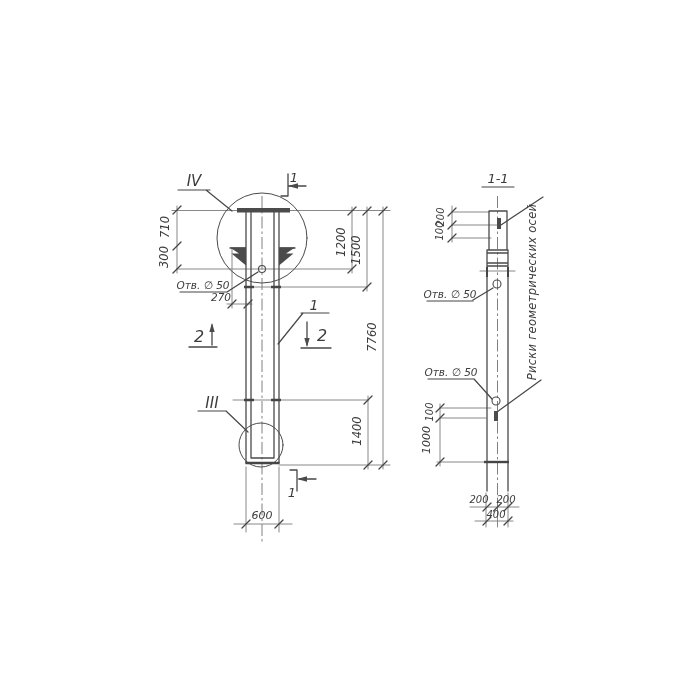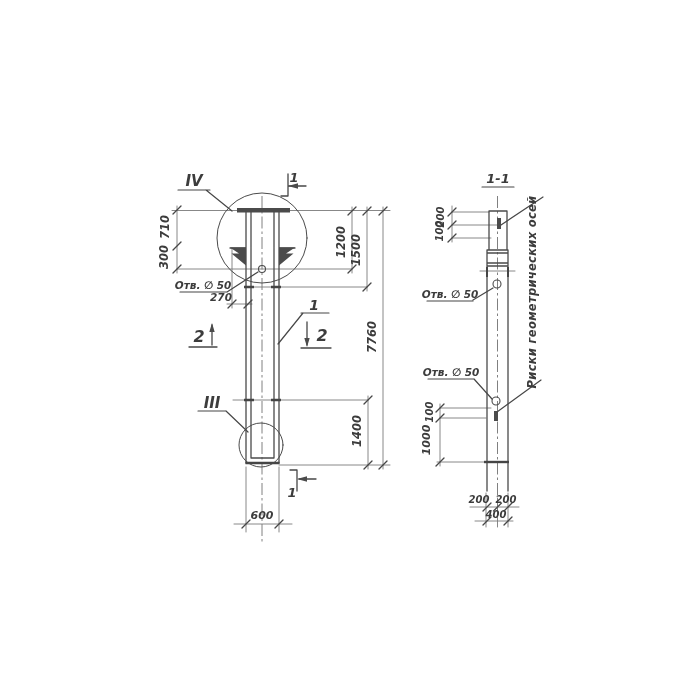--- a/index.html
+++ b/index.html
@@ -1,16 +1,16 @@
 <!DOCTYPE html>
 <html><head>
 <meta charset="utf-8">
 <style>
   html,body{margin:0;padding:0;background:#ffffff;}
-  .page{position:relative;width:700px;height:700px;background:#ffffff;overflow:hidden;font-weight:bold;}
+  .page{position:relative;width:700px;height:700px;background:#ffffff;overflow:hidden;}
   svg{position:absolute;left:0;top:0;}
   text{font-family:"DejaVu Sans",sans-serif;font-style:italic;fill:#3c3c3c;}
   .outline{stroke:#4b4b4b;stroke-width:1.3;fill:none;stroke-linecap:round;}
   .thick{stroke:#454545;stroke-width:2.4;fill:none;stroke-linecap:butt;}
   .thin{stroke:#7a7a7a;stroke-width:0.9;fill:none;stroke-linecap:round;}
   .tick{stroke:#474747;stroke-width:1.3;fill:none;stroke-linecap:round;}
   .mark{stroke:#474747;stroke-width:1.2;fill:none;stroke-linecap:round;}
   .cline{stroke:#5f5f5f;stroke-width:0.8;fill:none;stroke-dasharray:12 3 2.5 3;}
   .inkfill{fill:#4b4b4b;stroke:none;}
 </style>

